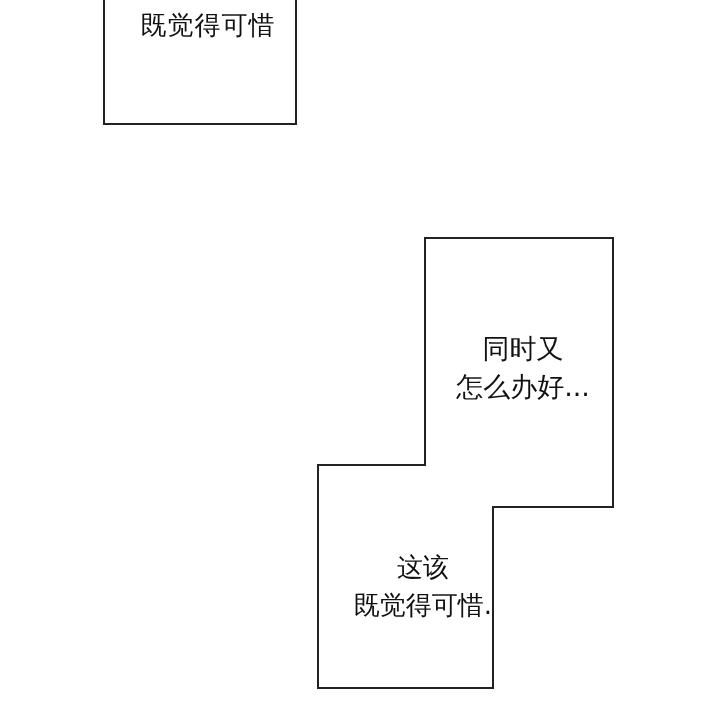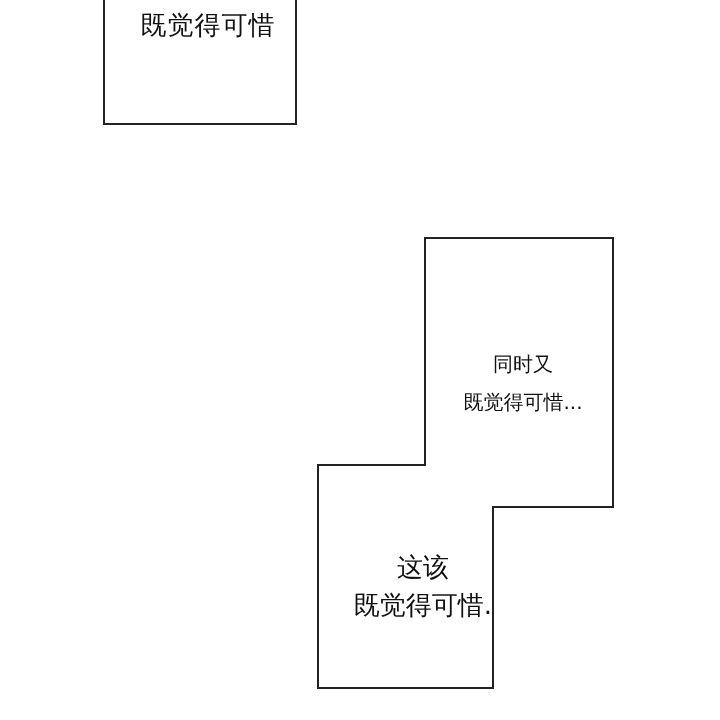--- a/index.html
+++ b/index.html
@@ -1,35 +1,35 @@
 <!DOCTYPE html>
 <html><head>
 <meta charset="utf-8">
 <style>
   html,body{margin:0;padding:0;background:#fff;}
   body{width:720px;height:720px;position:relative;overflow:hidden;font-family:"DejaVu Sans","Liberation Sans",sans-serif;color:#111;}
   .panel-1{position:absolute;left:103px;top:-2px;width:194px;height:127px;border:2px solid #222;box-sizing:border-box;background:#fff;}
   .caption-1{position:absolute;left:16px;right:0;top:8px;text-align:center;font-size:26px;letter-spacing:1px;}
   svg.frame{position:absolute;left:0;top:0;}
-  .caption-2{position:absolute;left:430px;width:186px;top:345px;text-align:center;font-size:20px;line-height:38px;}
+  .caption-2{position:absolute;left:430px;width:186px;top:330px;text-align:center;font-size:27px;line-height:38px;}
   .caption-3{position:absolute;left:318px;width:210px;top:548px;text-align:center;font-size:26px;line-height:38px;}
   .caption-2 div,.caption-3 div{white-space:nowrap;}
 </style>
 </head>
 <body>
 
 <div class="panel-1">
   <div class="caption-1">既觉得可惜</div>
 </div>
 
 <svg class="frame" width="720" height="720">
   <polygon points="425,238 613,238 613,507 493,507 493,688 318,688 318,465 425,465" fill="#fff" stroke="#222" stroke-width="2"></polygon>
 </svg>
 
 <div class="caption-2">
   <div>同时又</div>
-  <div>既觉得可惜...</div>
+  <div>怎么办好...</div>
 </div>
 
 <div class="caption-3">
   <div>这该</div>
   <div>既觉得可惜.</div>
 </div>
 
 </body></html>

